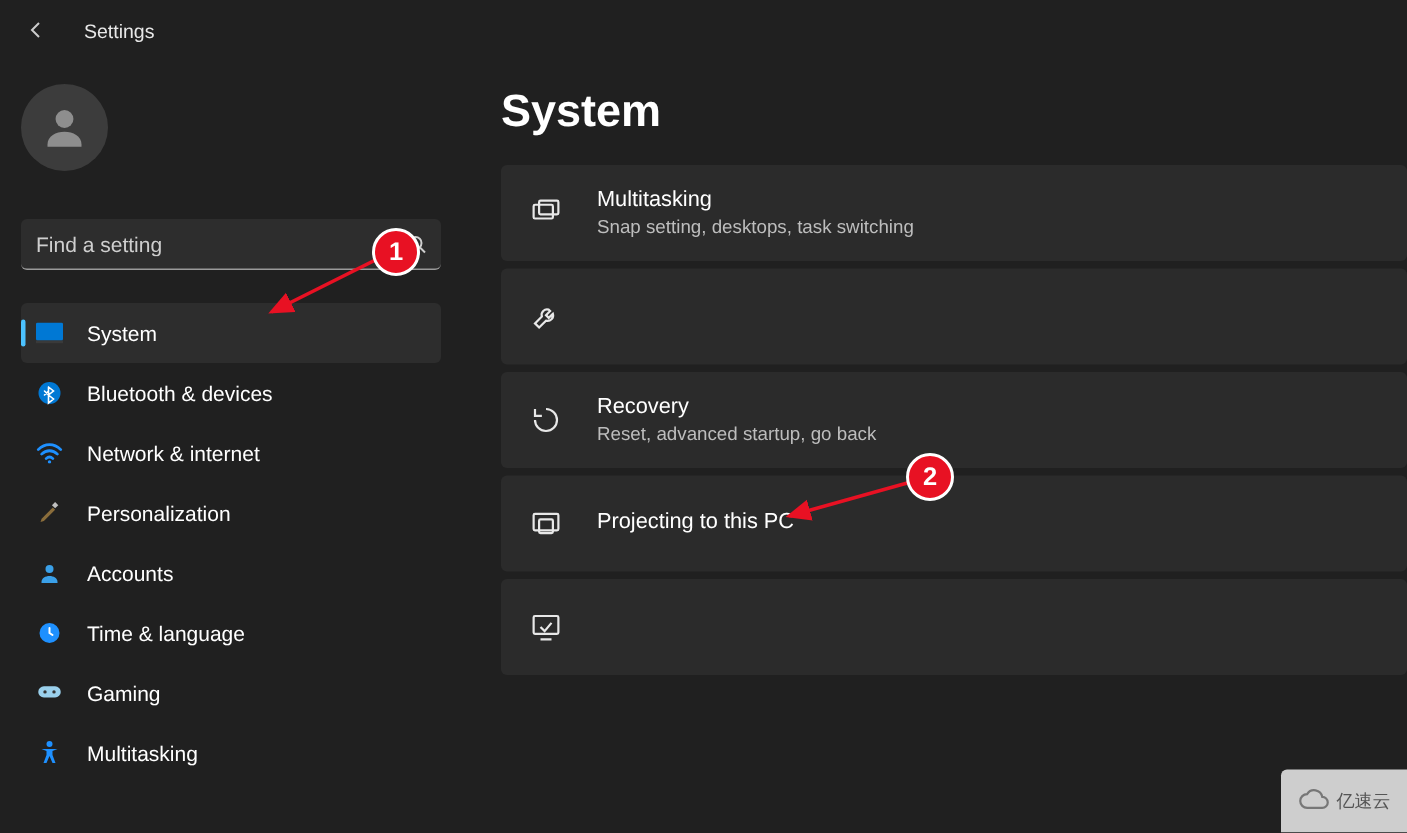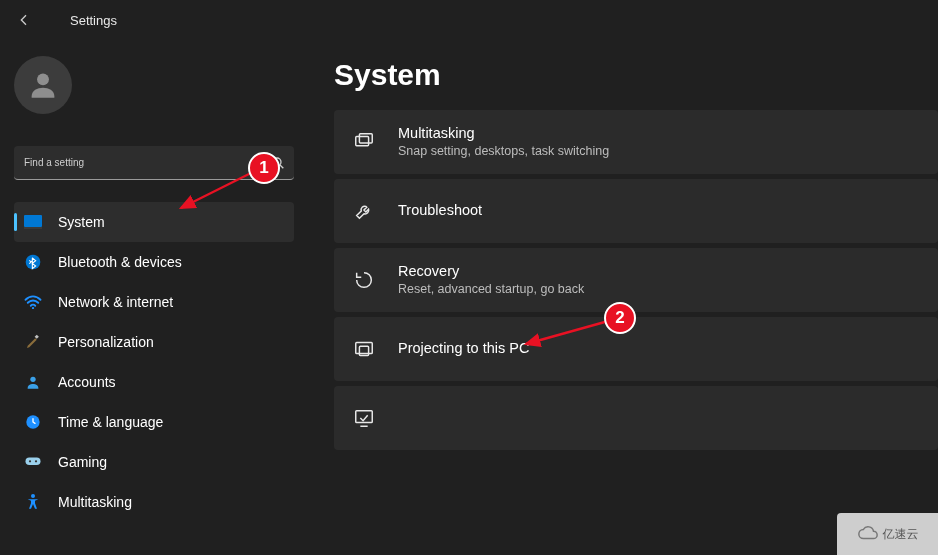--- a/index.html
+++ b/index.html
@@ -8,39 +8,39 @@
     background: #202020;
     color: #ffffff;
     font-family: "Segoe UI", Arial, sans-serif;
     font-size: 14px;
     overflow: hidden;
     position: relative;
   }
   .titlebar {
     display: flex; align-items: center;
     height: 40px; padding: 0 14px;
-    gap: 36px;
+    gap: 22px;
   }
   .back-btn { width: 20px; height: 20px; display:flex; align-items:center; justify-content:center; color:#cccccc; }
   .titlebar-title { font-size: 13px; color: #e8e8e8; }
   .layout { display:flex; height: calc(100% - 40px); }
   .sidebar { width: 300px; padding: 12px 0 0 14px; }
   .avatar {
     width: 58px; height: 58px; border-radius: 50%;
     background: #3c3c3c; display:flex; align-items:center; justify-content:center;
     margin-bottom: 32px; margin-top: 4px;
   }
   .avatar svg { width: 34px; height: 34px; fill:#8e8e8e; }
   .search {
     position: relative; margin: 0 6px 22px 0;
   }
   .search input {
     width: 100%; height: 34px; border:none; border-bottom:1px solid #9a9a9a;
     border-radius: 4px; background:#2d2d2d; color:#ffffff;
-    padding: 0 34px 0 10px; font-size: 10px; outline:none;
+    padding: 0 34px 0 10px; font-size: 14px; outline:none;
   }
   .search input::placeholder { color:#cfcfcf; }
   .search .sicon { position:absolute; right:8px; top:50%; transform:translateY(-50%); width:16px;height:16px; color:#cfcfcf;}
   .nav { display:flex; flex-direction:column; gap:0; padding-right:6px;}
   .nav-item {
     display:flex; align-items:center; gap:16px;
     height:40px; border-radius:4px;
     padding: 0 8px 0 10px; font-size:14px; color:#ffffff;
     position:relative;
   }
@@ -63,21 +63,21 @@
   .card .ctext .cdesc { font-size:12.5px; color:#bdbdbd; line-height:1.35;}
   
   .anno-badge {
     position:absolute; width:32px; height:32px; border-radius:50%;
     background:#e81123; color:#fff; font-size:17px; font-weight:600;
     display:flex; align-items:center; justify-content:center;
     border:2px solid #ffffff; z-index:40;
   }
   .anno-arrow { position:absolute; z-index:35; pointer-events:none;}
   .watermark {
-    position:absolute; right:0; bottom:0; width:101px; height:42px;
+    position:absolute; right:0; bottom:0; width:84px; height:42px;
     background: rgba(255,255,255,0.78); color:#555;
     display:flex; align-items:center; justify-content:center;
     font-size:12px; border-top-left-radius:4px;
   }
   .watermark svg { width:22px;height:22px; stroke:#777; fill:none; margin-right:4px;}
 </style>
 </head>
 <body>
 
 <div class="titlebar">
@@ -198,21 +198,20 @@
           <div class="cdesc">Snap setting, desktops, task switching</div>
         </div>
       </div>
       <div class="card">
         <span class="cicon">
             <svg viewBox="0 0 24 24" width="22" height="22" stroke="currentColor" fill="none" stroke-width="1.6">
               <path d="M14 7a4 4 0 00-5 5l-5 5 3 3 5-5a4 4 0 005-5l-3 3-2-2 3-3z"></path>
             </svg>
           </span>
         <div class="ctext">
-          <div class="ctitle">Troubleshoot</div>
         </div>
       </div>
       <div class="card">
         <span class="cicon">
             <svg viewBox="0 0 24 24" width="22" height="22" stroke="currentColor" fill="none" stroke-width="1.6">
               <path d="M4 12a8 8 0 108-8"></path>
               <path d="M4 4v5h5"></path>
             </svg>
           </span>
         <div class="ctext">

